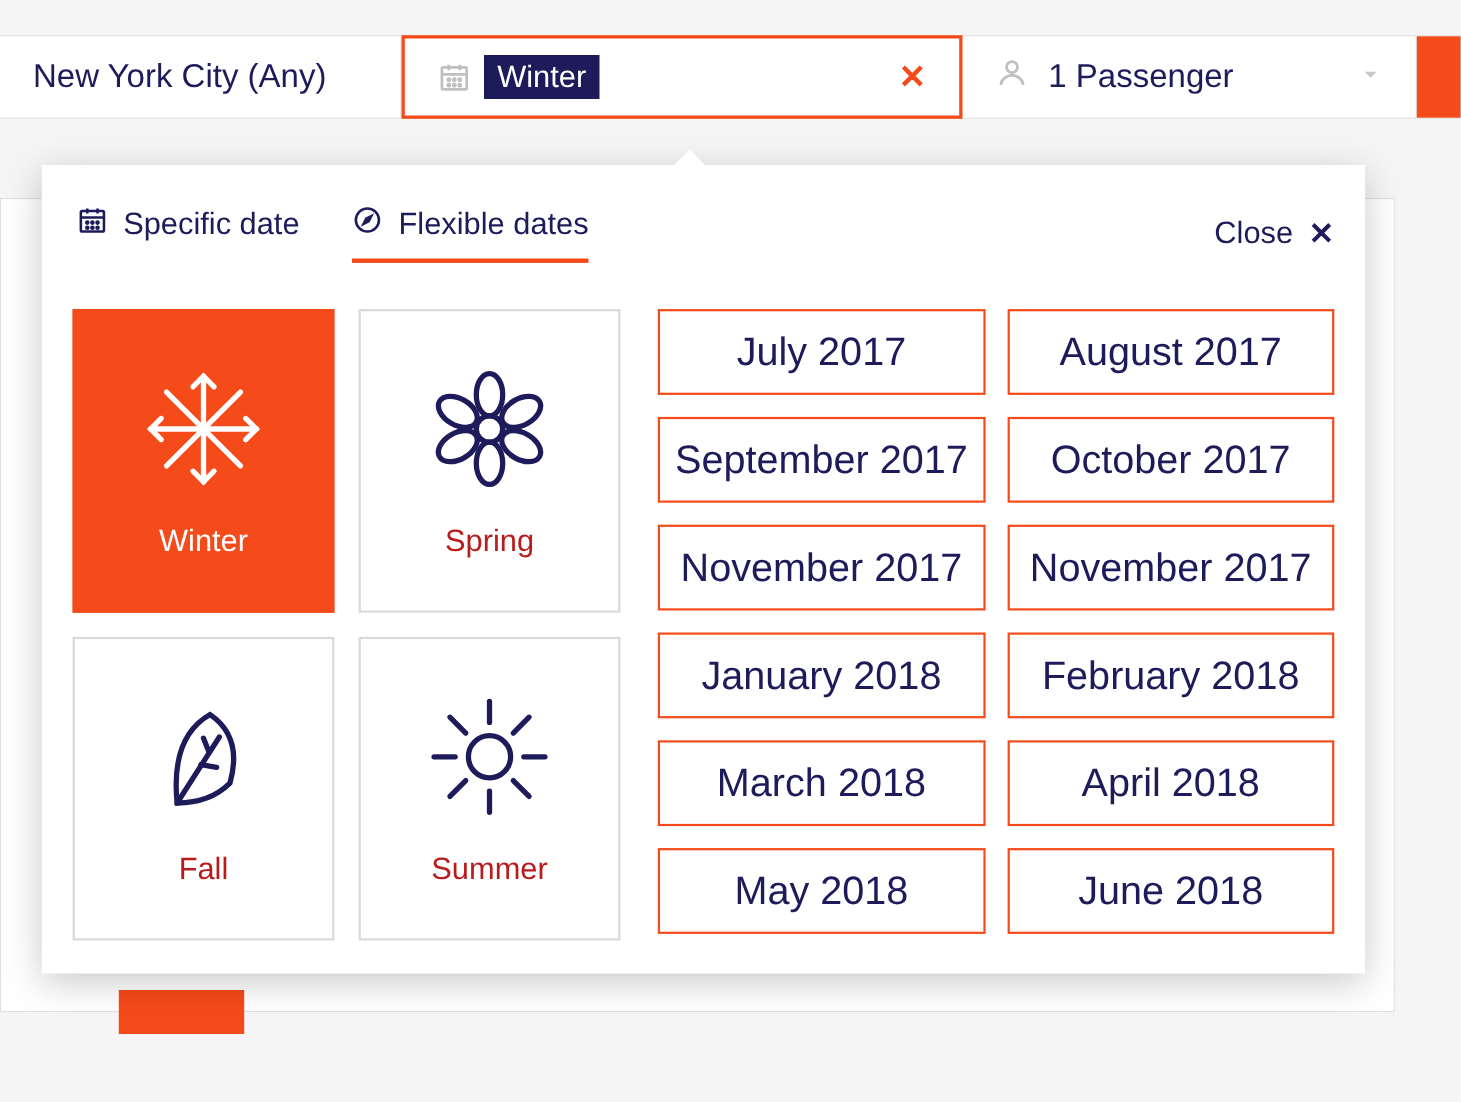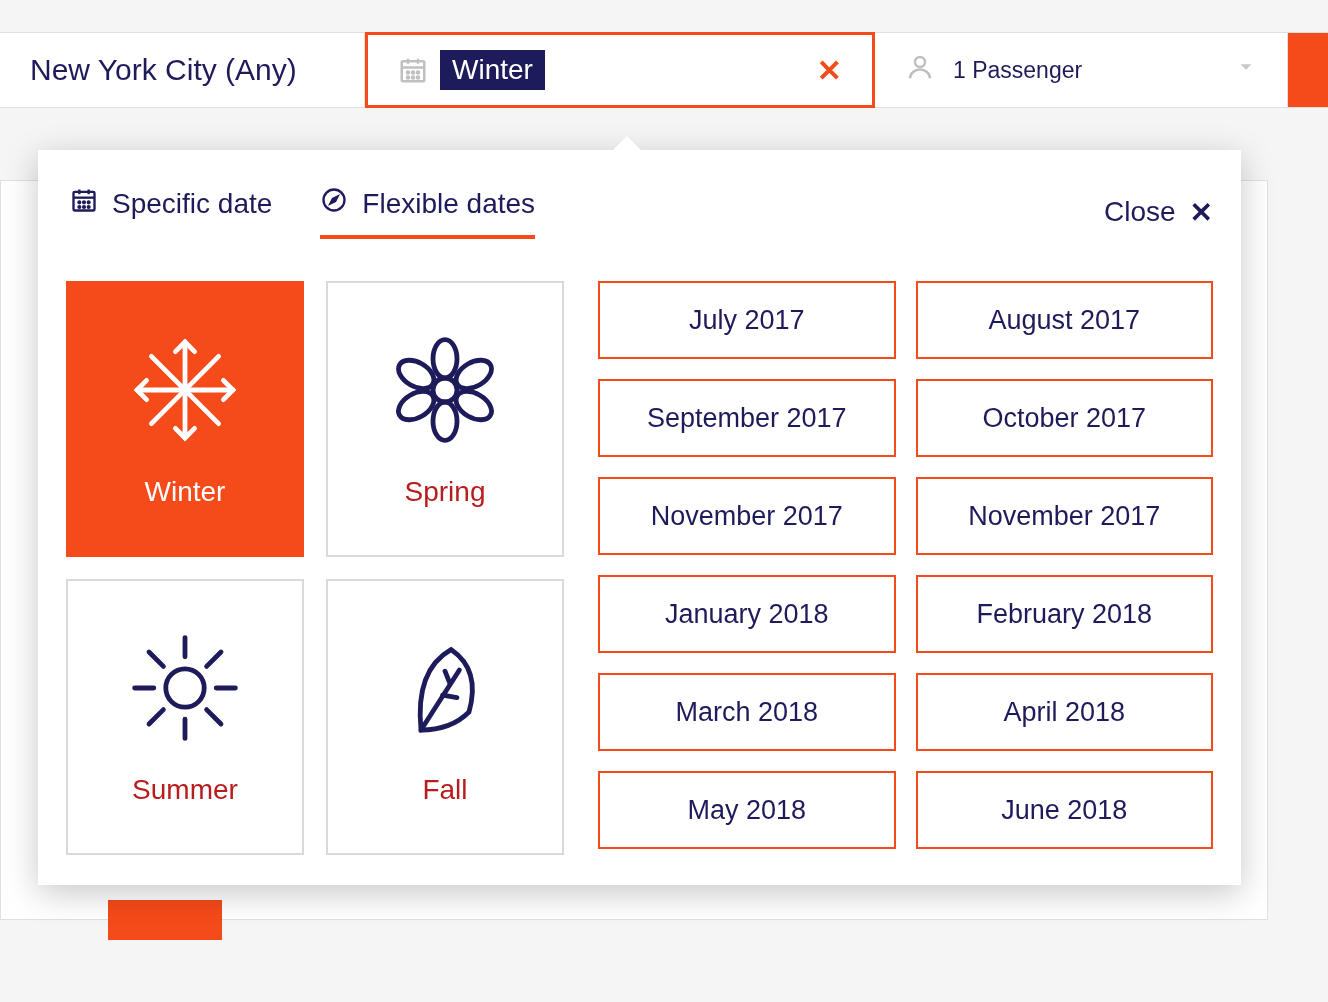--- a/index.html
+++ b/index.html
@@ -50,21 +50,21 @@
     }
     .date-clear {
       margin-left: auto;
       color: #f54a19;
       font-size: 30px;
       font-weight: 700;
       cursor: pointer;
     }
     .passenger-field {
       flex: 1;
-      font-size: 23px;
+      font-size: 30px;
       color: #1e1b5b;
     }
     .passenger-field .person-icon {
       margin-right: 18px;
     }
     .passenger-field .chevron {
       margin-left: auto;
     }
     .submit-strip {
       width: 40px;
@@ -156,21 +156,21 @@
       flex: 1;
       display: grid;
       grid-template-columns: 1fr 1fr;
       grid-auto-rows: 78px;
       gap: 20px;
     }
     .month-btn {
       border: 2px solid #f54a19;
       background: #fff;
       color: #1e1b5b;
-      font-size: 27px;
+      font-size: 36px;
       display: flex;
       align-items: center;
       justify-content: center;
       cursor: pointer;
     }
 
     .backdrop-fragment {
       position: absolute;
       left: 0; right: 60px;
       top: 180px;
@@ -296,46 +296,46 @@
             <ellipse cx="74" cy="37" rx="10" ry="16" transform="rotate(60 74 37)"></ellipse>
             <ellipse cx="26" cy="63" rx="10" ry="16" transform="rotate(60 26 63)"></ellipse>
           </svg>
         </span>
         <span class="season-label">Spring</span>
       </div>
 
       <div class="season-card">
         <span class="season-icon">
           <svg viewBox="0 0 100 100" width="120" height="120" fill="none" stroke="#1e1b5b" stroke-width="4" stroke-linecap="round">
+            <path d="M30 85 Q25 35 55 18 Q80 35 70 70 Q55 85 30 85 Z"></path>
+            <line x1="30" y1="85" x2="62" y2="35"></line>
+            <line x1="48" y1="56" x2="60" y2="58"></line>
+            <line x1="54" y1="46" x2="50" y2="36"></line>
+          </svg>
+        </span>
+        <span class="season-label">Fall</span>
+      </div>
+
+      <div class="season-card">
+        <span class="season-icon">
+          <svg viewBox="0 0 100 100" width="120" height="120" fill="none" stroke="#1e1b5b" stroke-width="4" stroke-linecap="round">
             <circle cx="50" cy="50" r="16"></circle>
             <line x1="50" y1="8" x2="50" y2="24"></line>
             <line x1="50" y1="76" x2="50" y2="92"></line>
             <line x1="8" y1="50" x2="24" y2="50"></line>
             <line x1="76" y1="50" x2="92" y2="50"></line>
             <line x1="20" y1="20" x2="32" y2="32"></line>
             <line x1="68" y1="68" x2="80" y2="80"></line>
             <line x1="80" y1="20" x2="68" y2="32"></line>
             <line x1="32" y1="68" x2="20" y2="80"></line>
           </svg>
         </span>
         <span class="season-label">Summer</span>
       </div>
 
-      <div class="season-card">
-        <span class="season-icon">
-          <svg viewBox="0 0 100 100" width="120" height="120" fill="none" stroke="#1e1b5b" stroke-width="4" stroke-linecap="round">
-            <path d="M30 85 Q25 35 55 18 Q80 35 70 70 Q55 85 30 85 Z"></path>
-            <line x1="30" y1="85" x2="62" y2="35"></line>
-            <line x1="48" y1="56" x2="60" y2="58"></line>
-            <line x1="54" y1="46" x2="50" y2="36"></line>
-          </svg>
-        </span>
-        <span class="season-label">Fall</span>
-      </div>
-
     </div>
 
     <div class="months-grid">
       <div class="month-btn">July 2017</div>
       <div class="month-btn">August 2017</div>
       <div class="month-btn">September 2017</div>
       <div class="month-btn">October 2017</div>
       <div class="month-btn">November 2017</div>
       <div class="month-btn">November 2017</div>
       <div class="month-btn">January 2018</div>

